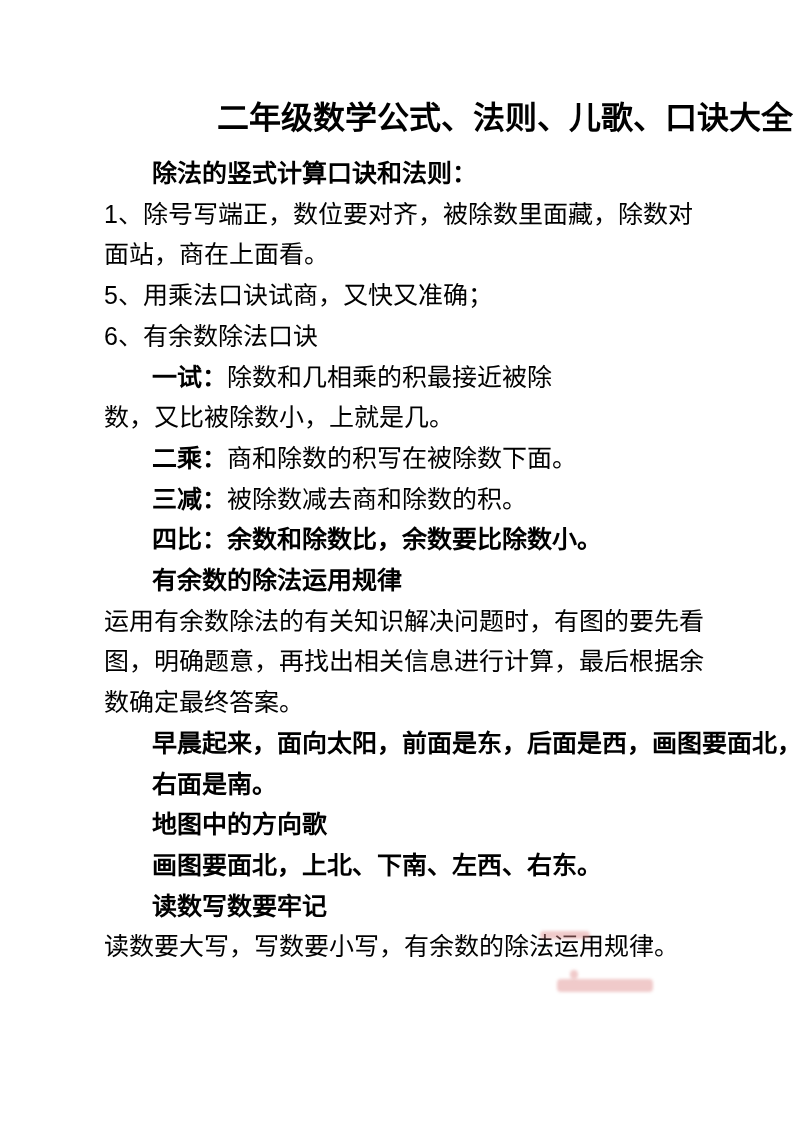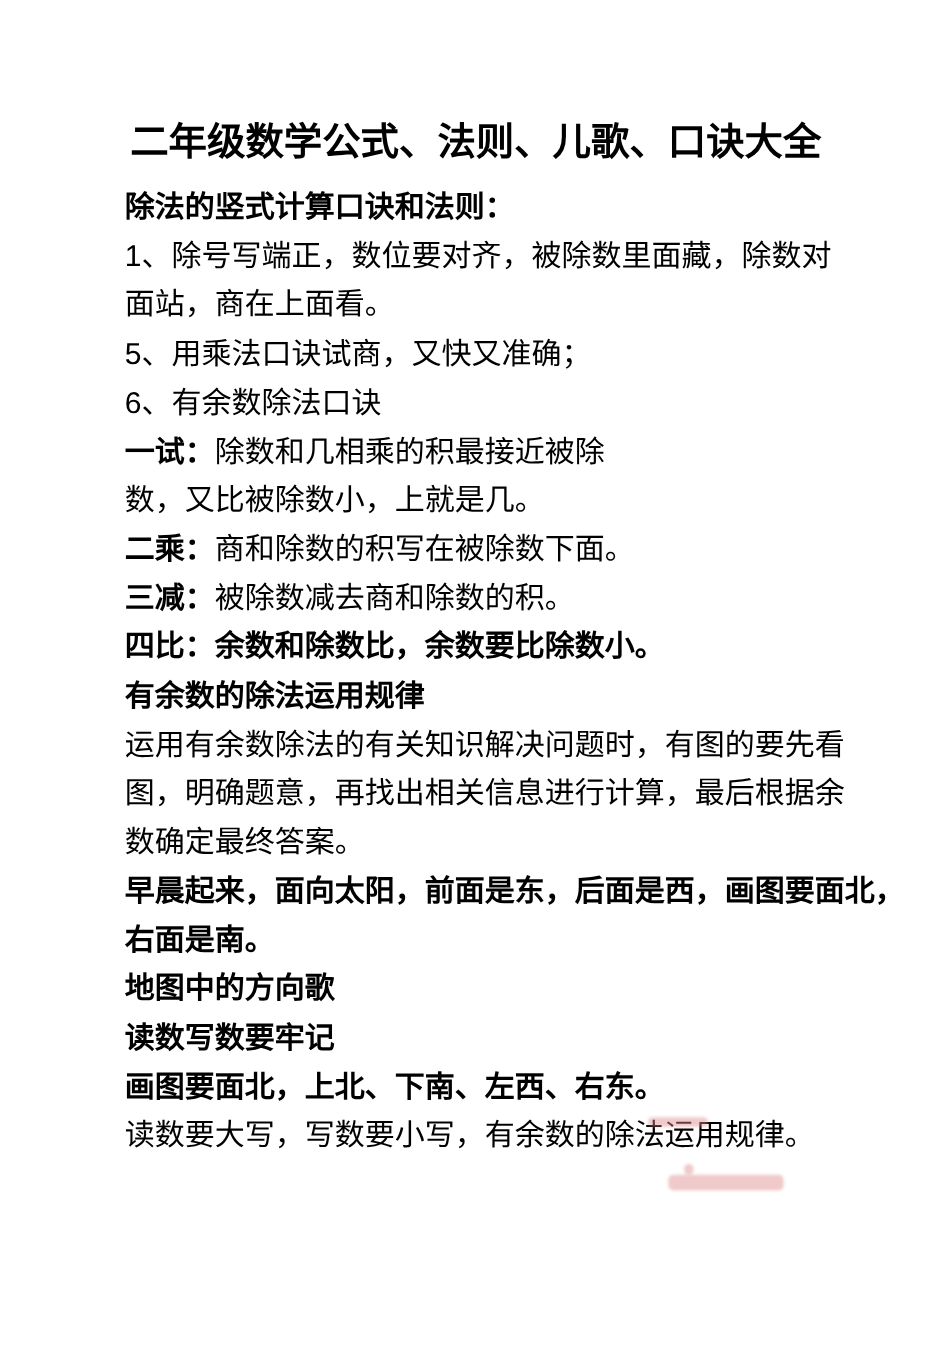--- a/index.html
+++ b/index.html
@@ -12,39 +12,40 @@
     width: 793px;
     height: 1122px;
     background: #ffffff;
     overflow: hidden;
     font-family: "Liberation Sans", sans-serif;
     color: #000000;
   }
   .doc-title {
     margin: 0;
     padding-top: 97px;
-    text-align: center;
+    text-align: right;
     font-size: 32px;
     line-height: 42px;
     font-weight: 700;
     white-space: pre;
   }
   .content {
     padding: 14px 80px 0 104px;
     font-size: 25px;
     line-height: 40.7px;
   }
   .content p {
     margin: 0;
     white-space: pre; 
     font-weight: 400;
   }
   .content p.bold,
   .content span.bold {
     font-weight: 700;
+    margin-left: 48px;
   }
   
   .wm {
     position: absolute;
     background: rgba(222, 138, 138, 0.45);
     filter: blur(1.5px);
     border-radius: 4px;
   }
   #wm-1 { left: 540px; top: 931px; width: 50px; height: 8px; }
   #wm-2 { left: 557px; top: 979px; width: 96px; height: 13px; }
@@ -82,23 +83,23 @@
     <p>运用有余数除法的有关知识解决问题时，有图的要先看
 图，明确题意，再找出相关信息进行计算，最后根据余
 数确定最终答案。</p>
 
 
     <p class="bold">早晨起来，面向太阳，前面是东，后面是西，画图要面北，
 右面是南。</p>
 
     <p class="bold">地图中的方向歌</p>
 
+    <p class="bold">画图要面北，上北、下南、左西、右东。</p>
+
     <p class="bold">读数写数要牢记</p>
-
-    <p class="bold">画图要面北，上北、下南、左西、右东。</p>
 
     <p>读数要大写，写数要小写，有余数的除法运用规律。</p>
 
   </div>
 
   <div class="wm" id="wm-1"></div>
   <div class="wm" id="wm-2"></div>
   <div class="wm" id="wm-3"></div>
 
 </div>

